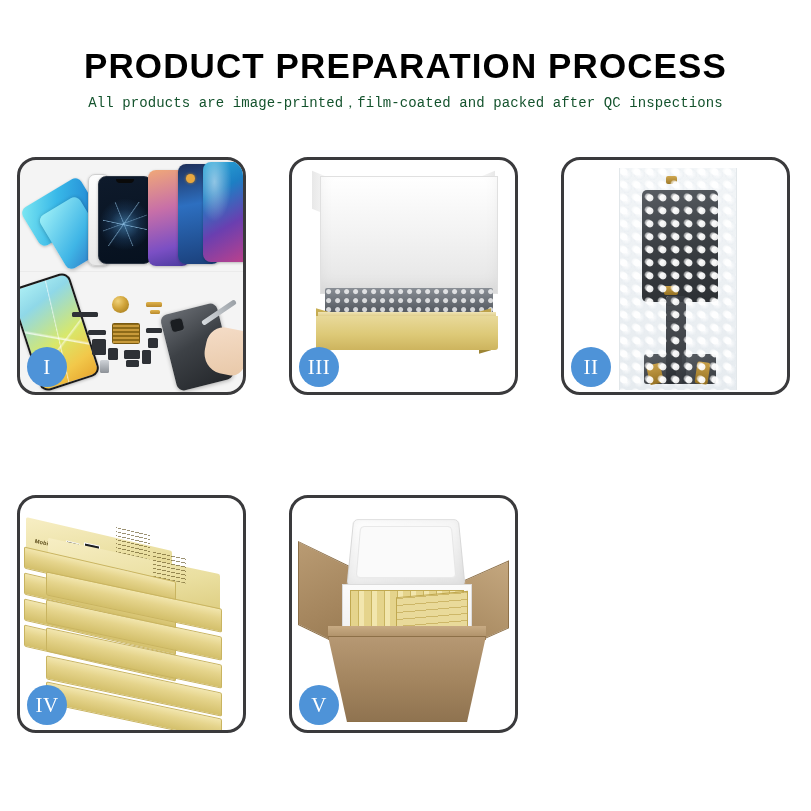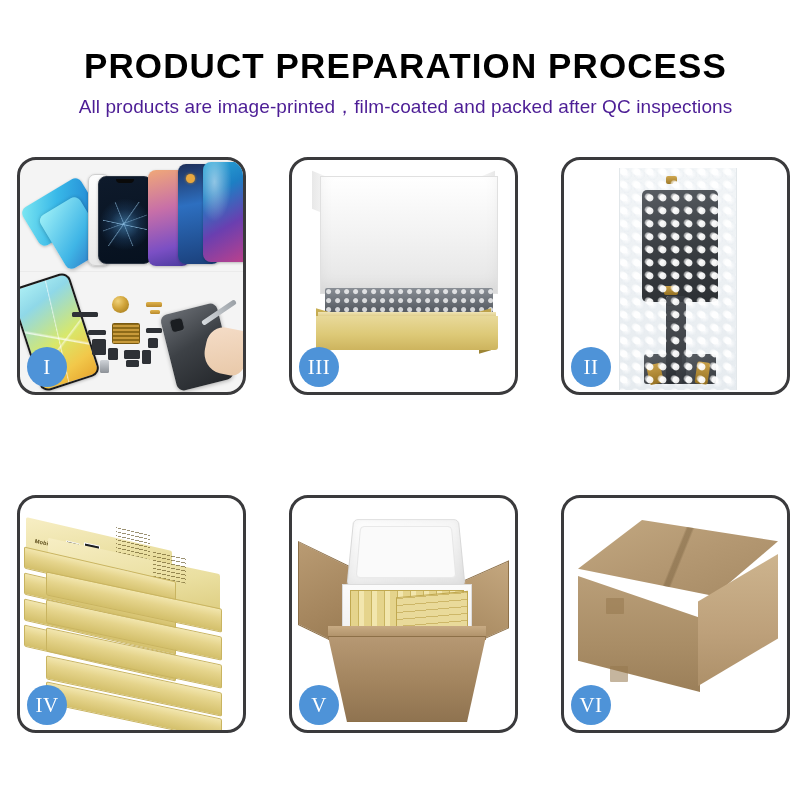--- a/index.html
+++ b/index.html
@@ -34,24 +34,24 @@
     font-size: 35px;
     font-weight: 700;
     letter-spacing: 1.1px;
     color: #000000;
     line-height: 1.12;
     white-space: nowrap;
   }
 
   .sub-title {
     margin-top: 9px;
-    font-family: Liberation Sans, sans-serif;
-    font-size: 19px;
+    font-family: Liberation Mono, monospace;
+    font-size: 14px;
     font-weight: 400;
-    color: #4c1d95;
+    color: #14532d;
     letter-spacing: 0.1px;
     white-space: nowrap;
   }
 
   
   .grid {
     position: absolute;
     top: 157px;
     left: 17px;
     width: 773px;
@@ -564,26 +564,15 @@
         </div>
         <div class="c5-foam-body"></div>
         <div class="c5-gold"></div>
         <div class="c5-gold2"></div>
         <div class="c5-rim"></div>
         <div class="c5-body"></div>
       </div>
       <div class="badge">V</div>
     </div>
 
-    <div class="panel p6">
-      <div class="panel-photo">
-        <div class="c6-top"></div>
-        <div class="c6-topseam"></div>
-        <div class="c6-left"></div>
-        <div class="c6-right"></div>
-        <div class="c6-tape" style="left:42px; top:100px; width:18px; height:16px;"></div>
-        <div class="c6-tape" style="left:46px; top:168px; width:18px; height:16px;"></div>
-      </div>
-      <div class="badge">VI</div>
-    </div>
 
   </div>
 </div>
 
 </body></html>

